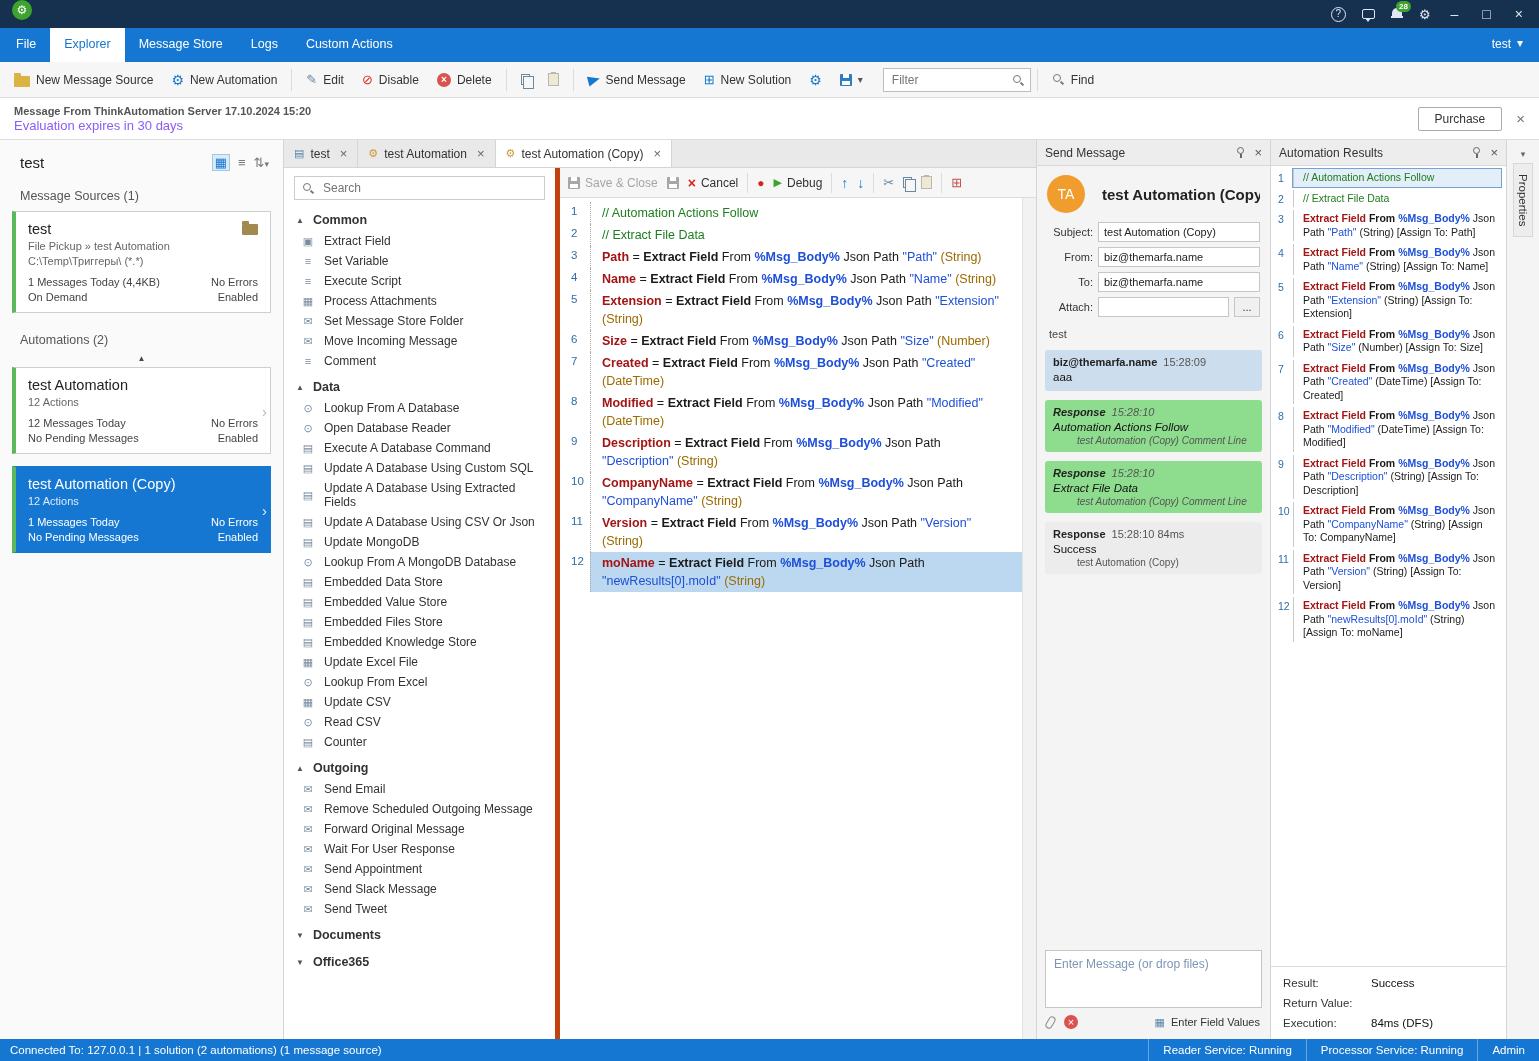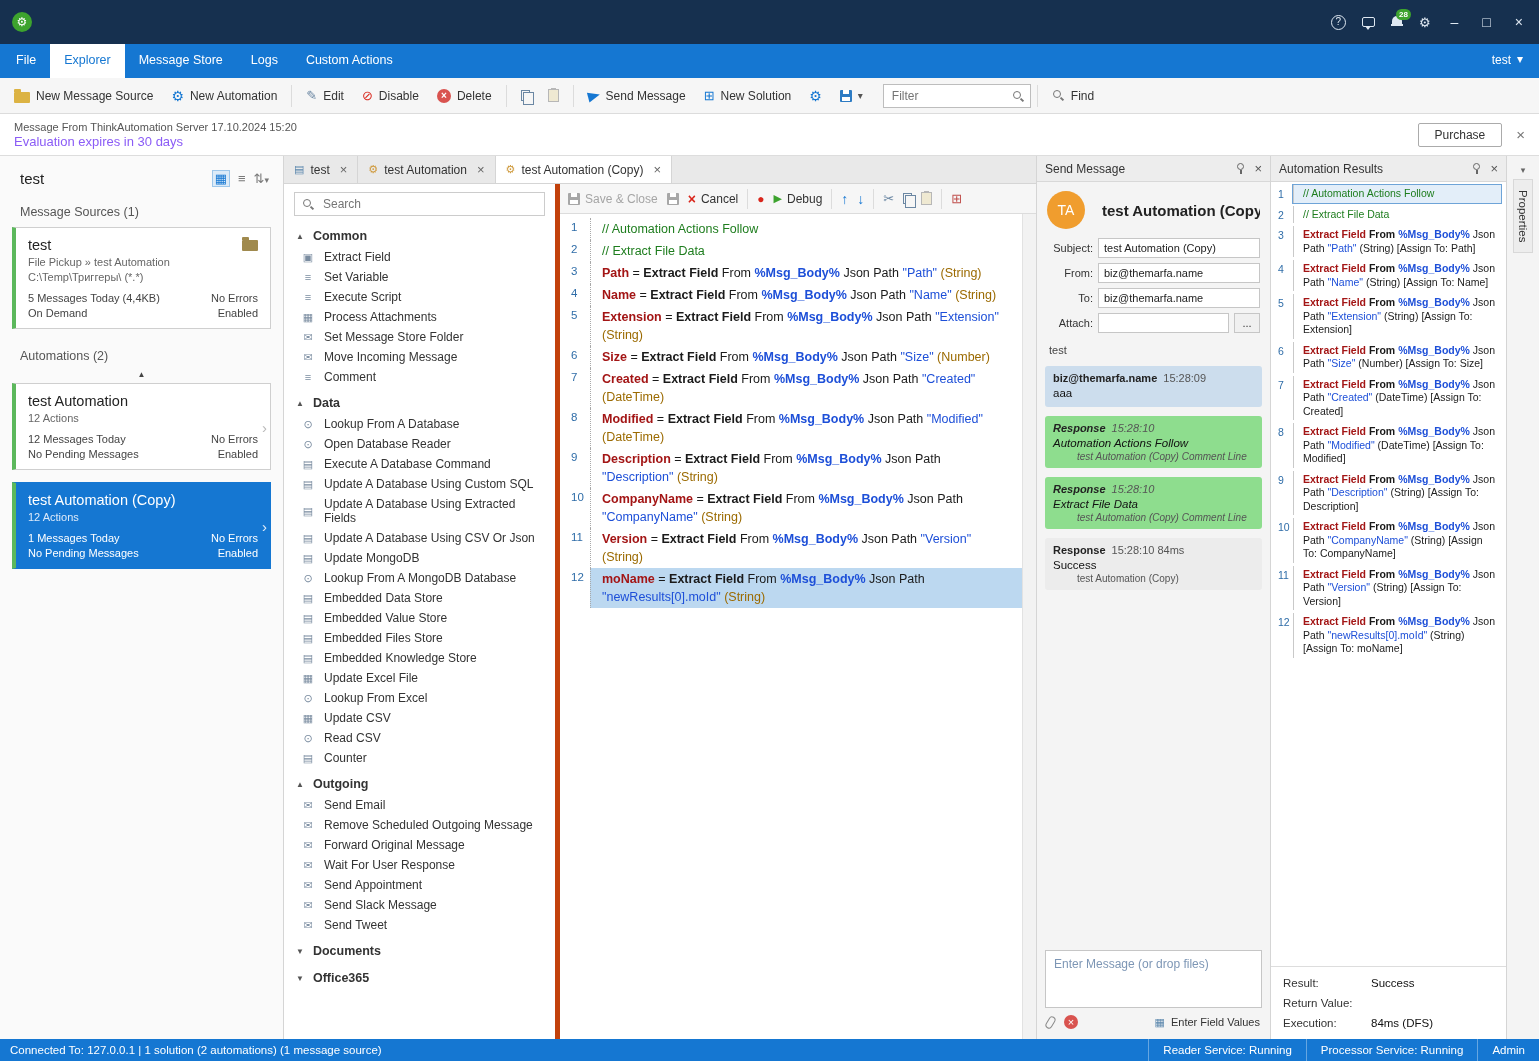--- a/index.html
+++ b/index.html
@@ -41,21 +41,21 @@
   .icon-bell::after { content:''; position:absolute; left:0; top:8px; width:12px; height:2px; background:#dfe8f2; }
   .icon-chat { width:13px; height:10px; border:1.5px solid #dfe8f2; border-radius:2px; display:inline-block; position:relative; }
   .icon-chat::after { content:''; position:absolute; bottom:-4px; left:2px; border-left:3px solid transparent; border-right:3px solid transparent; border-top:4px solid #dfe8f2; }
   .icon-clip { width:7px; height:13px; border:1.5px solid #8a8a8a; border-radius:4px; display:inline-block; transform:rotate(30deg); }
   .icon-clear { width:14px; height:14px; border-radius:50%; background:#d9534f; color:#fff; font-size:11px; display:inline-flex; align-items:center; justify-content:center; }
   .icon-clear::before { content:"×"; }
   .icon-circle-x { width:14px; height:14px; border-radius:50%; background:#d9534f; color:#fff; font-size:10px; display:inline-flex; align-items:center; justify-content:center; }
   .icon-circle-x::before { content:"×"; font-weight:bold; }
 
   
-  .titlebar { height:44px; background:#16304f; display:flex; align-items:center; padding:0 12px; flex:0 0 auto; }
+  .titlebar { height:28px; background:#16304f; display:flex; padding:0 12px; flex:0 0 auto; }
   .logo { width:20px; height:20px; border-radius:50%; background:#3da32e; color:#fff; font-size:12px; display:flex; align-items:center; justify-content:center; }
   .tb-right { margin-left:auto; display:flex; align-items:center; gap:16px; color:#dfe8f2; }
   .tb-ic { position:relative; font-size:13px; color:#dfe8f2; cursor:default; }
   .help-circle { width:15px; height:15px; border:1.2px solid #dfe8f2; border-radius:50%; font-size:10px; display:inline-flex; align-items:center; justify-content:center; }
   .badge { position:absolute; top:-6px; right:-8px; background:#3da32e; color:#fff; border-radius:8px; font-size:8px; padding:1px 3px; font-weight:bold; }
   .win-btn { font-size:14px; padding:0 4px; }
 
   
   .menubar { height:34px; background:#1577d2; display:flex; align-items:stretch; padding:0 2px; color:#fff; flex:0 0 auto; }
   .menu-tab { padding:9px 14px 0; font-size:12.5px; cursor:default; }
@@ -65,21 +65,21 @@
   
   .toolbar { height:36px; background:#f6f6f6; border-bottom:1px solid #dcdcdc; display:flex; align-items:center; padding:0 6px; gap:2px; flex:0 0 auto; }
   .tool-btn { display:flex; align-items:center; gap:6px; padding:5px 8px; font-size:12px; color:#333; white-space:nowrap; cursor:default; }
   .tool-sep { width:1px; height:22px; background:#dcdcdc; margin:0 4px; }
   .filter-wrap { position:relative; margin-left:10px; }
   .filter-input { width:148px; height:24px; border:1px solid #bdbdbd; background:#fff; font-size:12px; padding:0 26px 0 8px; font-family:inherit; }
   .filter-wrap .icon-search { position:absolute; right:6px; top:6px; }
 
   
   .notifybar { background:#fff; border-bottom:1px solid #ddd; display:flex; align-items:center; padding:4px 14px; flex:0 0 auto; height:42px; }
-  .notif-line1 { font-size:11px; color:#555; }
+  .notif-line1 { font-size:11px; color:#555;font-weight:bold; }
   .notif-line2 { font-size:13px; font-weight:normal; color:#8b5cf6; margin-top:1px; }
   .purchase-btn { margin-left:auto; background:#fff; border:1px solid #ababab; border-radius:2px; padding:4px 16px; font-size:12px; color:#333; cursor:default; }
   .notif-close { margin-left:14px; color:#777; font-size:15px; cursor:default; }
 
   
   .main { flex:1; display:flex; min-height:0; }
 
   
   .sidebar { width:284px; flex:0 0 auto; border-right:1px solid #d5d5d5; background:#fafafa; display:flex; flex-direction:column; overflow:hidden; }
   .sb-title-row { display:flex; align-items:center; padding:14px 14px 10px 20px; }
@@ -312,21 +312,21 @@
       <div class="sb-section">Message Sources (1)</div>
       <div>
           <div class="card">
             <div class="card-title-row">
               <div class="card-title">test</div>
               <span class="icon-folder dark"></span>
             </div>
             <div class="card-line">File Pickup » test Automation</div>
             <div class="card-line">C:\Temp\Триггеры\ (*.*)</div>
             <div class="card-stats">
-              <div class="stat-l">5 Messages Today (4,4KB)</div>
+              <div class="stat-l">1 Messages Today (4,4KB)</div>
               <div class="stat-r">No Errors</div>
               <div class="stat-l">On Demand</div>
               <div class="stat-r">Enabled</div>
             </div>
           </div>
         </div>
       <div class="sb-section">Automations (2)</div>
       <div class="sb-collapse gi g-tri-up"></div>
       <div>
           <div class="card">

